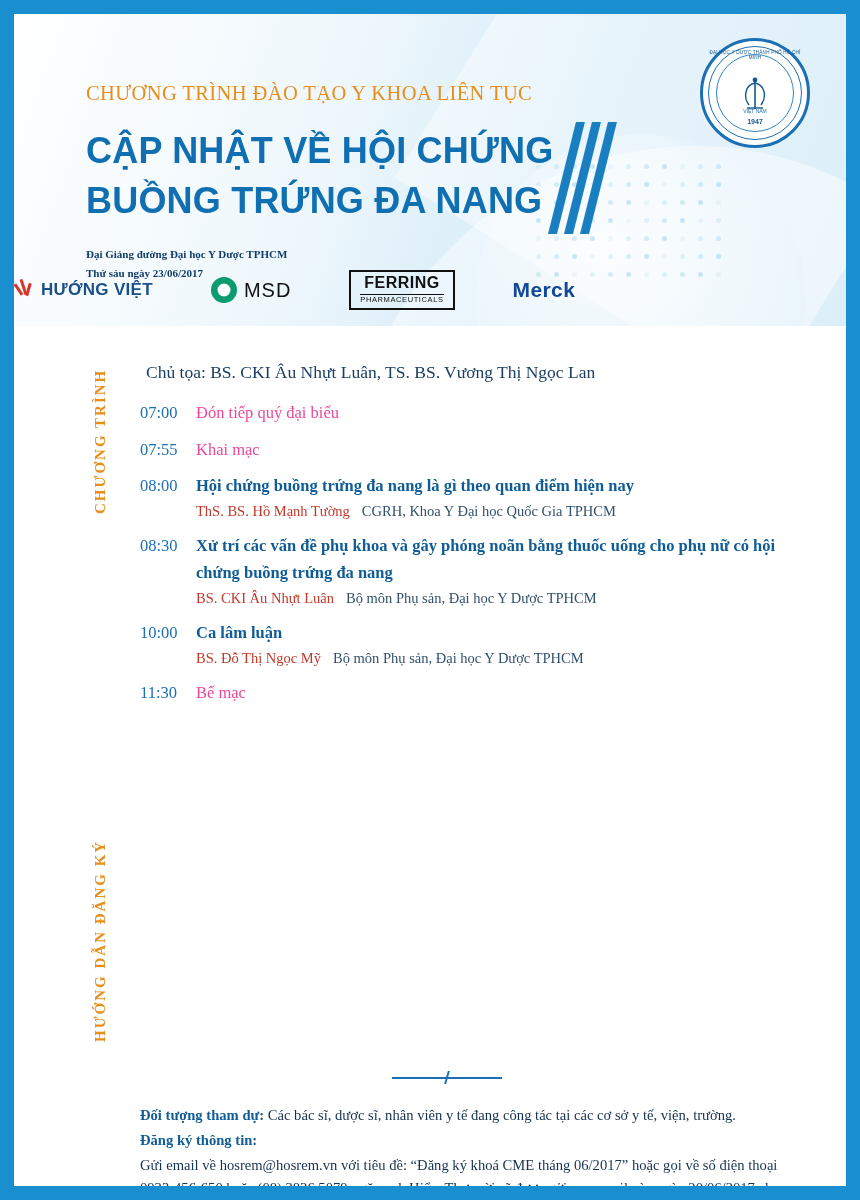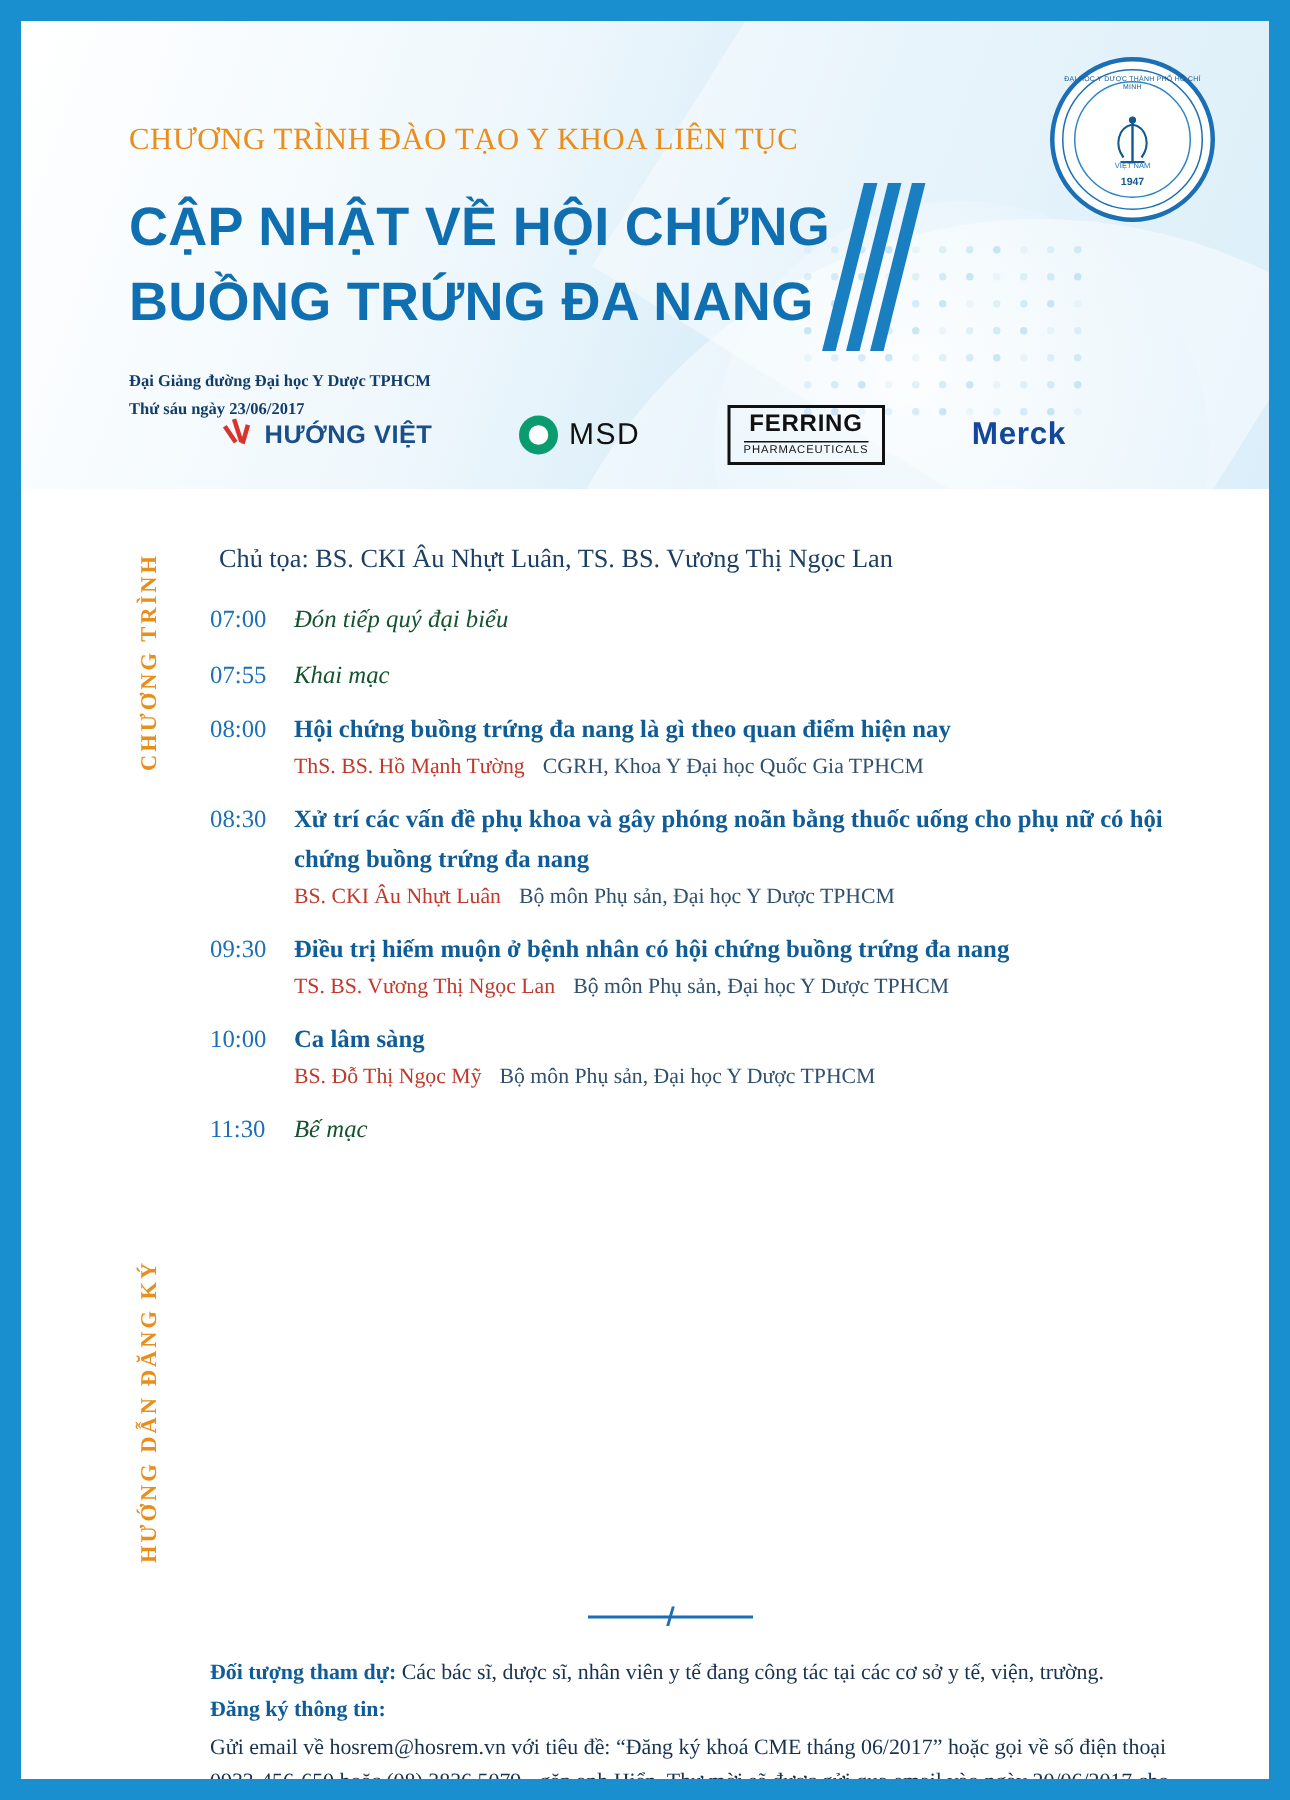--- a/index.html
+++ b/index.html
@@ -136,42 +136,42 @@
   .ag-time {
     width: 56px; flex: 0 0 56px;
     font-size: 16.5px; color: #1b6fb5;
     line-height: 1.62;
   }
   .ag-body { flex: 1; }
   .ag-topic {
     font-size: 16.5px; line-height: 1.62; color: #1c3f63;
   }
   .ag-topic.bold { font-weight: bold; color: #0f5c96; }
-  .ag-topic.plain { color: #14532d; font-style: italic; }
+  .ag-topic.plain { color: #ec4899; }
   .ag-speaker { font-size: 14.5px; line-height: 1.6; color: #c0392b; }
   .ag-speaker .aff { color: #30506e; padding-left: 12px; }
   .ag-gap { height: 9px; }
 
   .divider {
     position: absolute; left: 378px; top: 745px; width: 110px; height: 12px;
   }
   .divider .line { position: absolute; top: 6px; left: 0; width: 110px; height: 1.6px; background: #1b6fb5; }
   .divider .tick { position: absolute; top: 0; left: 54px; width: 1.6px; height: 13px; background: #1b6fb5; transform: skewX(-16deg); }
 
   .notes {
     position: absolute; left: 126px; top: 778px; width: 660px;
     font-size: 14.6px; line-height: 1.52; color: #17324f;
   }
   .notes p { margin: 0 0 3px 0; }
   .notes .hd { font-weight: bold; color: #0f5c96; }
 
   
   .sponsors {
     position: absolute; left: 0; right: 0; bottom: 16px;
-    display: flex; justify-content: center; align-items: center; gap: 58px;
+    display: flex; align-items: center; gap: 58px;
   }
   .sp-item { display: flex; align-items: center; gap: 7px; }
   .sp-hv-mark { width: 20px; height: 22px; position: relative; }
   .sp-hv-mark i { position: absolute; background: #d9342b; }
   .sp-hv-text { font-size: 17px; font-weight: bold; color: #1b4f8a; letter-spacing: .3px; font-family: "Liberation Sans", sans-serif; }
   .sp-msd-mark { width: 26px; height: 26px; border-radius: 50%; background: #0a9b6e; position: relative; }
   .sp-msd-mark::after { content:""; position:absolute; left:50%; top:50%; transform:translate(-50%,-50%); width:13px; height:13px; border-radius:50%; background:#fff; }
   .sp-msd-text { font-size: 20px; font-weight: normal; color: #111; letter-spacing: 1px; font-family: "Liberation Sans", sans-serif; }
   .sp-ferring { border: 2px solid #111; padding: 3px 9px 4px; text-align: center; line-height: 1.05; }
   .sp-ferring .f1 { font-size: 16px; font-weight: bold; color: #111; letter-spacing: .5px; font-family: "Liberation Sans", sans-serif; }
@@ -330,31 +330,23 @@
           </div>
           <div class="ag-row">
             <div class="ag-time">08:30</div>
             <div class="ag-body">
               <div class="ag-topic bold">Xử trí các vấn đề phụ khoa và gây phóng noãn bằng thuốc uống cho phụ nữ có hội chứng buồng trứng đa nang</div>
               <div class="ag-speaker"><span>BS. CKI Âu Nhựt Luân</span><span class="aff">Bộ môn Phụ sản, Đại học Y Dược TPHCM</span></div>
               <div class="ag-gap"></div>
             </div>
           </div>
           <div class="ag-row">
-            <div class="ag-time">09:30</div>
-            <div class="ag-body">
-              <div class="ag-topic bold">Điều trị hiếm muộn ở bệnh nhân có hội chứng buồng trứng đa nang</div>
-              <div class="ag-speaker"><span>TS. BS. Vương Thị Ngọc Lan</span><span class="aff">Bộ môn Phụ sản, Đại học Y Dược TPHCM</span></div>
-              <div class="ag-gap"></div>
-            </div>
-          </div>
-          <div class="ag-row">
             <div class="ag-time">10:00</div>
             <div class="ag-body">
-              <div class="ag-topic bold">Ca lâm sàng</div>
+              <div class="ag-topic bold">Ca lâm luận</div>
               <div class="ag-speaker"><span>BS. Đỗ Thị Ngọc Mỹ</span><span class="aff">Bộ môn Phụ sản, Đại học Y Dược TPHCM</span></div>
               <div class="ag-gap"></div>
             </div>
           </div>
           <div class="ag-row">
             <div class="ag-time">11:30</div>
             <div class="ag-body">
               <div class="ag-topic plain">Bế mạc</div>
               <div class="ag-gap"></div>
             </div>

